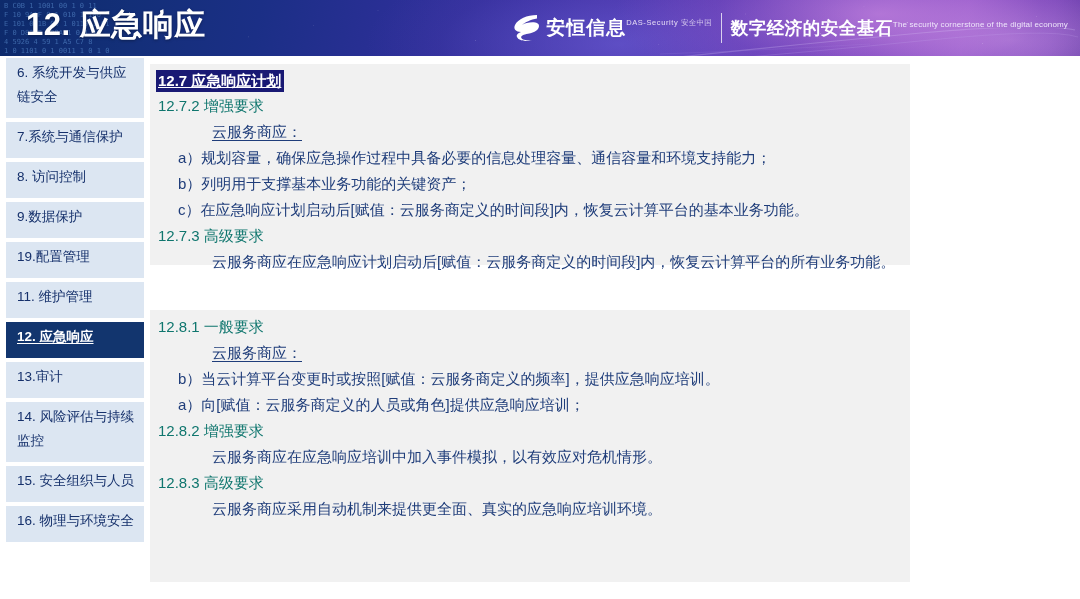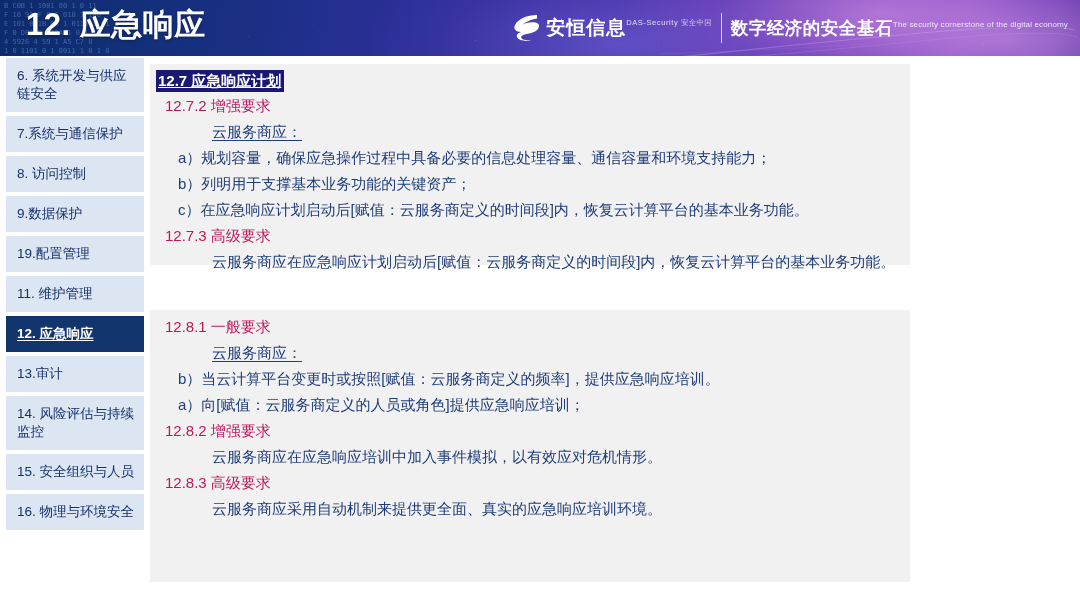--- a/index.html
+++ b/index.html
@@ -143,22 +143,22 @@
   
   .sidebar {
     position: absolute;
     left: 6px; top: 58px;
     width: 138px;
   }
   .nav-item {
     background: #dce6f2;
     color: #15306b;
     font-size: 13.5px;
-    line-height: 18px;
-    padding: 9px 9px 9px 11px;
+    line-height: 24px;
+    padding: 3px 9px 9px 11px;
     margin-bottom: 4px;
     min-height: 30px;
     display: flex;
     align-items: center;
     box-sizing: border-box;
   }
   .nav-item.two-line { min-height: 48px; }
   .nav-item.active {
     background: #12356e;
     color: #ffffff;
@@ -185,24 +185,24 @@
     color: #ffffff;
     font-size: 15px;
     font-weight: bold;
     line-height: 20px;
     padding: 1px 3px 1px 2px;
     text-decoration: underline;
     text-underline-offset: 1px;
     margin: 2px 0 1px 2px;
   }
   .sub-head {
-    color: #be185d;
+    color: #0f766e;
     font-size: 15px;
     line-height: 26px;
-    margin-left: 11px;
+    margin-left: 4px;
   }
   .lead {
     color: #1f3d7a;
     font-size: 15px;
     line-height: 26px;
     margin-left: 58px;
     text-decoration: underline;
     text-underline-offset: 3px;
     display: inline-block;
   }
@@ -299,21 +299,21 @@
 </div>
 
 <div class="panel" id="panel-1">
   <div><span class="sec-head">12.7 应急响应计划</span></div>
   <div class="sub-head">12.7.2 增强要求</div>
   <div class="lead-row"><span class="lead">云服务商应：</span></div>
   <div class="item">a）规划容量，确保应急操作过程中具备必要的信息处理容量、通信容量和环境支持能力；</div>
   <div class="item">b）列明用于支撑基本业务功能的关键资产；</div>
   <div class="item">c）在应急响应计划启动后[赋值：云服务商定义的时间段]内，恢复云计算平台的基本业务功能。</div>
   <div class="sub-head">12.7.3 高级要求</div>
-  <div class="body-text">云服务商应在应急响应计划启动后[赋值：云服务商定义的时间段]内，恢复云计算平台的基本业务功能。</div>
+  <div class="body-text">云服务商应在应急响应计划启动后[赋值：云服务商定义的时间段]内，恢复云计算平台的所有业务功能。</div>
 </div>
 
 <div class="panel" id="panel-2">
   <div class="sub-head">12.8.1 一般要求</div>
   <div class="lead-row"><span class="lead">云服务商应：</span></div>
   <div class="item">b）当云计算平台变更时或按照[赋值：云服务商定义的频率]，提供应急响应培训。</div>
   <div class="item">a）向[赋值：云服务商定义的人员或角色]提供应急响应培训；</div>
   <div class="sub-head">12.8.2 增强要求</div>
   <div class="body-text">云服务商应在应急响应培训中加入事件模拟，以有效应对危机情形。</div>
   <div class="sub-head">12.8.3 高级要求</div>

